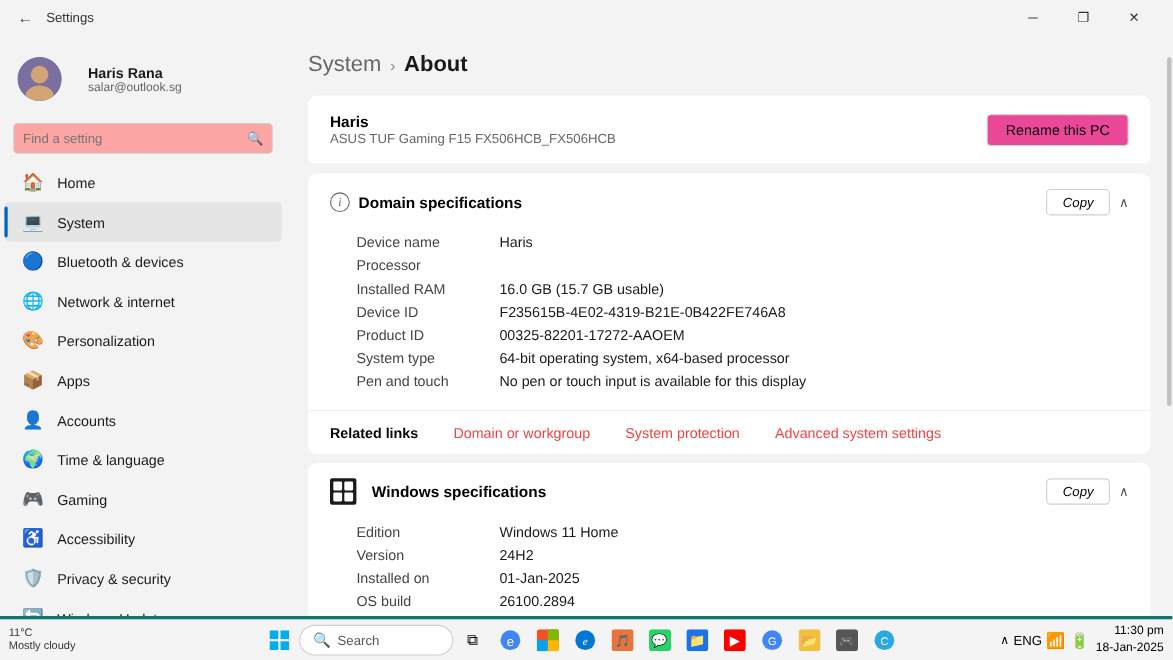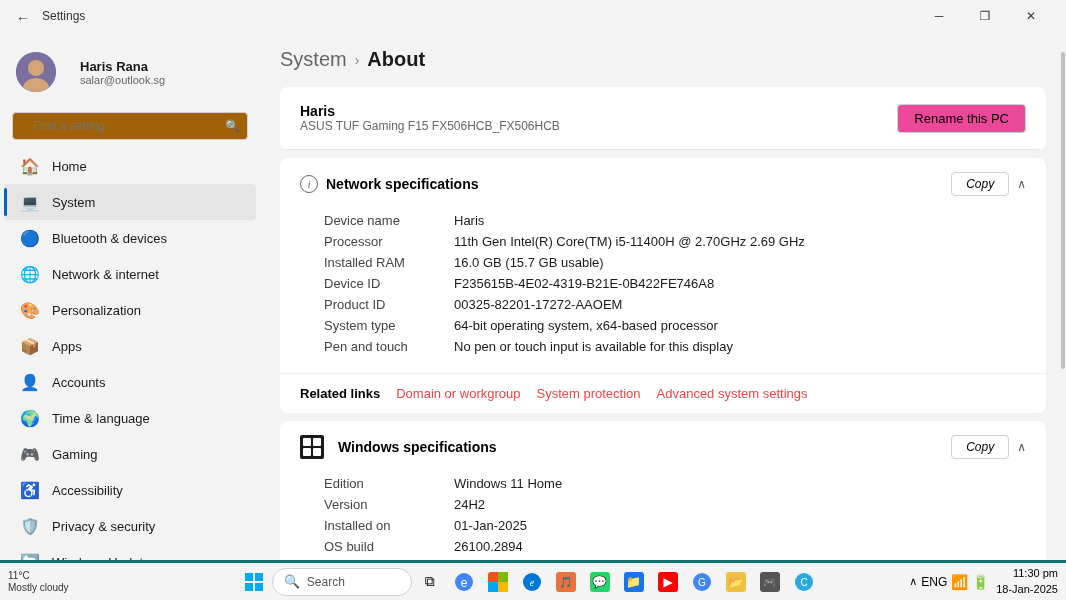--- a/index.html
+++ b/index.html
@@ -32,22 +32,22 @@
       padding: 8px 0;
       overflow-y: auto;
     }
     .sidebar-user { display: flex; align-items: center; gap: 24px; padding: 12px 16px 16px 16px; }
     .sidebar-avatar { width: 40px; height: 40px; border-radius: 50%; background: #5b6abf; overflow: hidden; flex-shrink: 0; display: flex; align-items: center; justify-content: center; }
     .sidebar-user-info { display: flex; flex-direction: column; }
     .sidebar-user-name { font-size: 13px; font-weight: 600; color: #1a1a1a; }
     .sidebar-user-email { font-size: 11px; color: #666; }
     .sidebar-search { margin: 4px 12px 8px 12px; }
     .sidebar-search input {
-      width: 100%; padding: 6px 30px 6px 20px; border: 1px solid #d0d0d0; border-radius: 4px;
-      font-size: 12px; background: #a16207; outline: none; font-style: italic;
+      width: 100%; padding: 6px 30px 6px 8px; border: 1px solid #d0d0d0; border-radius: 4px;
+      font-size: 12px; background: #fca5a5; outline: none;
     }
     .sidebar-search-wrap { position: relative; }
     .sidebar-search-icon { position: absolute; right: 8px; top: 50%; transform: translateY(-50%); color: #666; font-size: 12px; }
     .nav-item {
       display: flex; align-items: center; gap: 12px; padding: 8px 16px;
       cursor: pointer; font-size: 13px; color: #1a1a1a; border-radius: 4px; margin: 0 4px;
       position: relative;
     }
     .nav-item.active { background: #e5e5e5; }
     .nav-item.active::before { content: ''; position: absolute; left: 0; top: 4px; bottom: 4px; width: 3px; background: #0067c0; border-radius: 2px; }
@@ -85,21 +85,21 @@
     .info-icon { width: 18px; height: 18px; border: 1.5px solid #666; border-radius: 50%; display: flex; align-items: center; justify-content: center; font-size: 11px; color: #666; font-style: italic; font-family: serif; }
     .section-header-right { display: flex; align-items: center; gap: 8px; }
     .copy-btn { padding: 4px 14px; border: 1px solid #d0d0d0; border-radius: 4px; background: white; font-size: 12px; cursor: pointer; font-style: italic; }
     .chevron-icon { cursor: pointer; font-size: 12px; color: #555; }
 
     .spec-table { padding: 0 20px 16px 44px; }
     .spec-row { display: flex; padding: 3px 0; font-size: 13px; }
     .spec-label { width: 130px; color: #444; flex-shrink: 0; }
     .spec-value { color: #1a1a1a; }
 
-    .related-links { display: flex; align-items: center; gap: 0; padding: 12px 20px; border-top: 1px solid #f0f0f0; font-size: 13px; flex-wrap: wrap; }
+    .related-links { display: flex; align-items: center; gap: 16px; padding: 12px 20px; border-top: 1px solid #f0f0f0; font-size: 13px; flex-wrap: wrap; }
     .related-links-label { font-weight: 600; margin-right: 8px; }
     .related-link { color: #ef4444; cursor: pointer; margin: 0 8px; }
 
     .win-spec-icon { width: 24px; height: 24px; background: #1a1a1a; display: grid; grid-template-columns: 1fr 1fr; gap: 2px; padding: 3px; border-radius: 2px; flex-shrink: 0; }
     .win-quad { background: white; border-radius: 1px; }
 
     
     .taskbar {
       height: 40px; background: rgba(243,243,243,0.95); border-top: 3px solid #0f766e;
       display: flex; align-items: center; justify-content: space-between;
@@ -225,36 +225,35 @@
           <div class="device-model">ASUS TUF Gaming F15 FX506HCB_FX506HCB</div>
         </div>
         <button class="rename-btn">Rename this PC</button>
       </div>
     </div>
 
     <div class="card">
       <div class="section-header">
         <div class="section-title-row">
           <div class="info-icon">i</div>
-          <span class="section-title">Network specifications</span>
+          <span class="section-title">Domain specifications</span>
         </div>
         <div class="section-header-right">
           <button class="copy-btn">Copy</button>
           <span class="chevron-icon">∧</span>
         </div>
       </div>
 
       <div class="spec-table" id="device-spec-table">
           <div class="spec-row">
       <span class="spec-label">Device name</span>
       <span class="spec-value">Haris</span>
     </div>
           <div class="spec-row">
       <span class="spec-label">Processor</span>
-      <span class="spec-value">11th Gen Intel(R) Core(TM) i5-11400H @ 2.70GHz   2.69 GHz</span>
     </div>
           <div class="spec-row">
       <span class="spec-label">Installed RAM</span>
       <span class="spec-value">16.0 GB (15.7 GB usable)</span>
     </div>
           <div class="spec-row">
       <span class="spec-label">Device ID</span>
       <span class="spec-value">F235615B-4E02-4319-B21E-0B422FE746A8</span>
     </div>
           <div class="spec-row">

